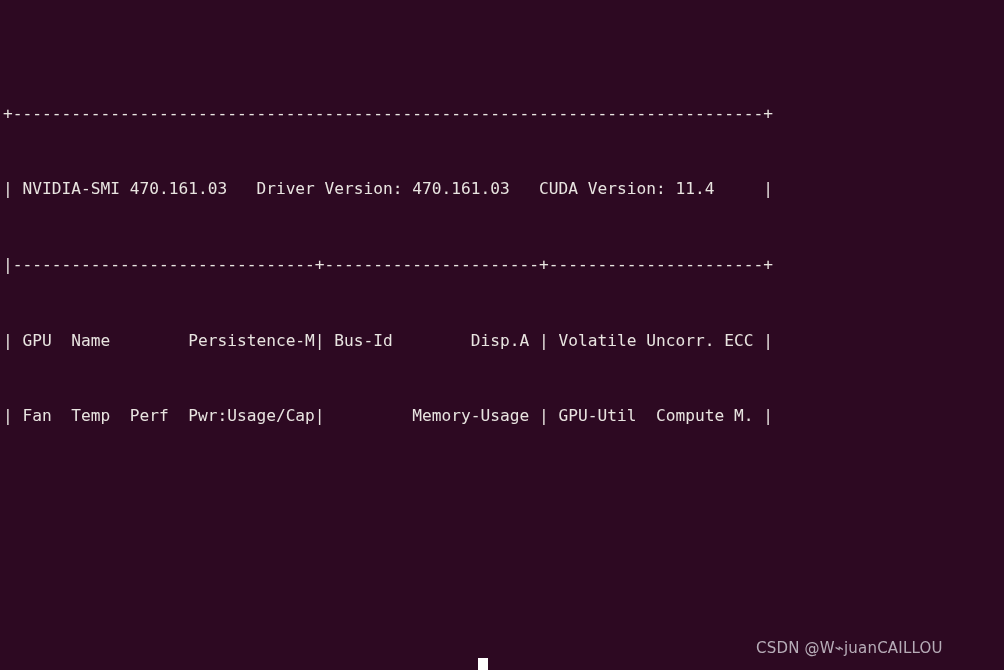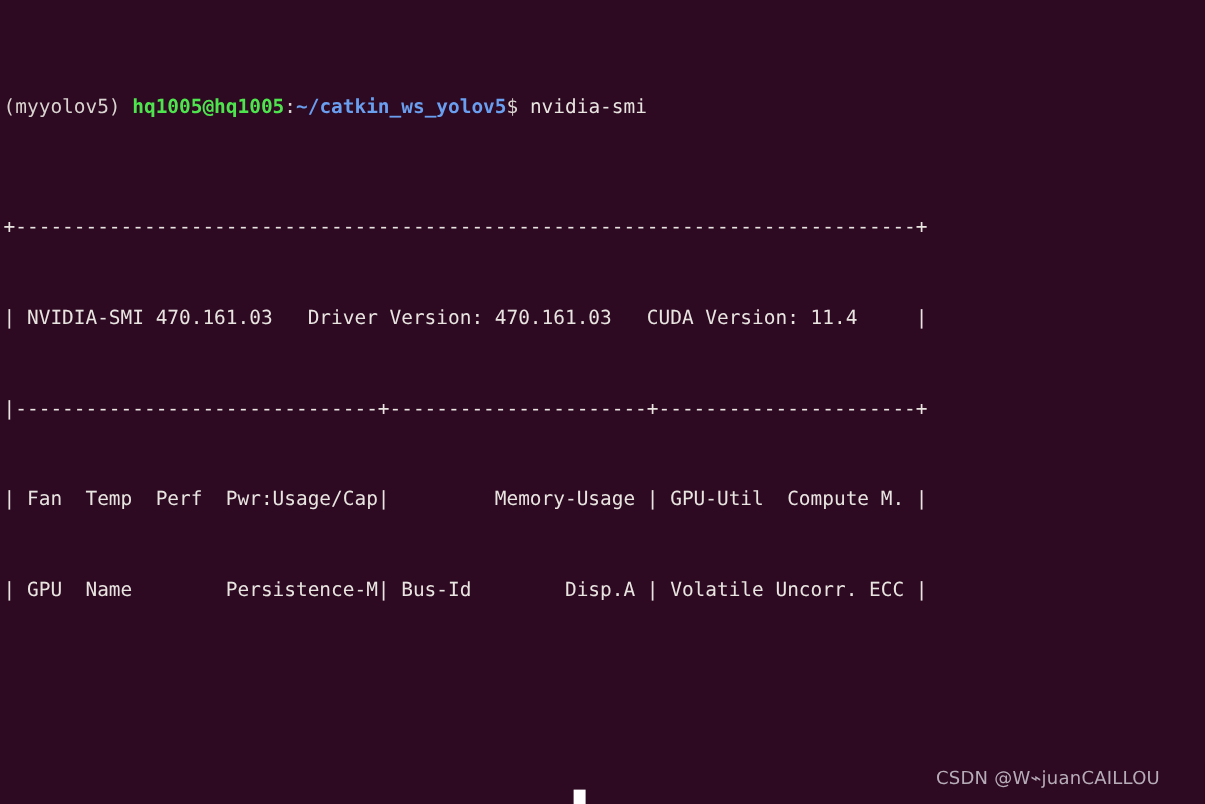--- a/index.html
+++ b/index.html
@@ -40,43 +40,42 @@
   #cursor {
     position: absolute;
     left: 478px;
     top: 658px;
     width: 10px;
     height: 12px;
     background: #ffffff;
   }
   #watermark {
     position: absolute;
-    left: 780px;
+    left: 756px;
     top: 636px;
     font-family: "DejaVu Sans", "Liberation Sans", sans-serif;
     font-size: 15px;
     color: #cfc9d2;
     opacity: 0.85;
     white-space: pre;
     letter-spacing: 0.2px;
   }
 </style>
 </head>
 <body>
 
 <div id="terminal">
   <div class="screen">
 
-    <div class="line"><span class="venv">(myyolov5) </span><span class="user">hq1005@hq1005</span><span class="colon">:</span><span class="path">~/catkin_ws_yolov5</span><span class="dollar">$</span><span class="cmd"> nvidia-smi</span></div>
 
     <div class="line out">+-----------------------------------------------------------------------------+</div>
     <div class="line out">| NVIDIA-SMI 470.161.03   Driver Version: 470.161.03   CUDA Version: 11.4     |</div>
     <div class="line out">|-------------------------------+----------------------+----------------------+</div>
+    <div class="line out">| GPU  Name        Persistence-M| Bus-Id        Disp.A | Volatile Uncorr. ECC |</div>
     <div class="line out">| Fan  Temp  Perf  Pwr:Usage/Cap|         Memory-Usage | GPU-Util  Compute M. |</div>
-    <div class="line out">| GPU  Name        Persistence-M| Bus-Id        Disp.A | Volatile Uncorr. ECC |</div>
     
     
     
     
     
     
     
     
     
     

